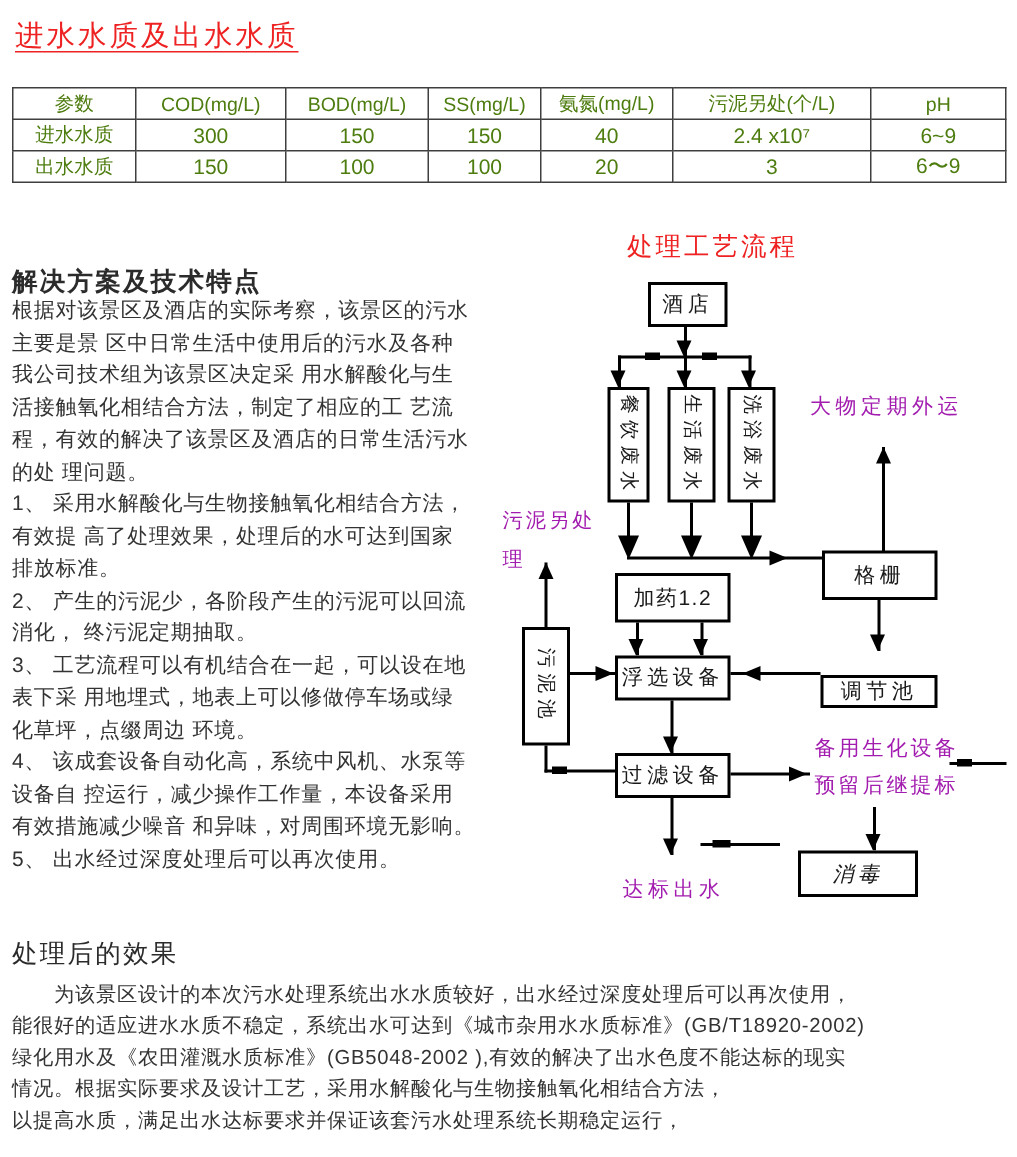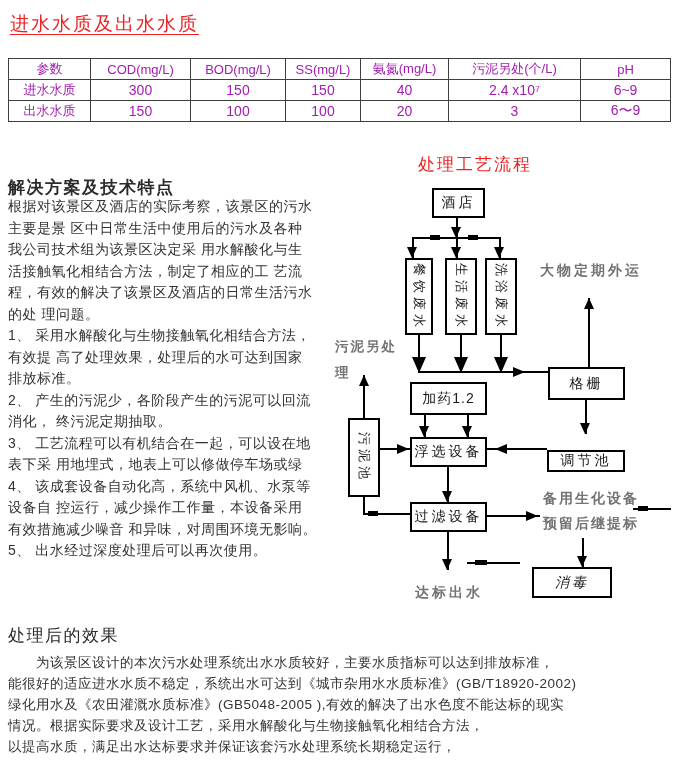--- a/index.html
+++ b/index.html
@@ -10,21 +10,21 @@
   }
   
   .page-title{
     position:absolute;left:10px;top:11px;font-size:19px;letter-spacing:2px;
     color:#ee2222;text-decoration:underline;text-underline-offset:4px;font-weight:500;
   }
   .sec-heading{position:absolute;font-size:17px;letter-spacing:1.5px;color:#2b2b2b;font-weight:500;}
   
   .wq-table{
     position:absolute;left:8px;top:58px;width:662px;border-collapse:collapse;
-    font-size:13px;color:#a21caf;table-layout:fixed;
+    font-size:13px;color:#4d7c0f;table-layout:fixed;
   }
   .wq-table td,.wq-table th{
     border:1px solid #3f3f3f;text-align:center;font-weight:normal;
     padding:1px 2px;height:18px;white-space:nowrap;overflow:hidden;
   }
   .wq-table td.val{font-size:14px;}
   
   .para{position:absolute;left:8px;width:332px;}
   .pline{font-size:14px;line-height:21.5px;letter-spacing:0.5px;color:#333;white-space:nowrap;}
   .bottom-para{position:absolute;left:8px;top:652px;width:668px;}
@@ -45,21 +45,21 @@
   }
   .hl,.vl{position:absolute;background:#000;}
   .hl{height:2px;}
   .vl{width:2px;}
   .dash{position:absolute;background:#000;height:5px;width:10px;}
   .arr-down{position:absolute;width:0;height:0;border-left:5px solid transparent;border-right:5px solid transparent;border-top:11px solid #000;}
   .arr-down-big{position:absolute;width:0;height:0;border-left:7px solid transparent;border-right:7px solid transparent;border-top:16px solid #000;}
   .arr-up{position:absolute;width:0;height:0;border-left:5px solid transparent;border-right:5px solid transparent;border-bottom:11px solid #000;}
   .arr-right{position:absolute;width:0;height:0;border-top:5px solid transparent;border-bottom:5px solid transparent;border-left:12px solid #000;}
   .arr-left{position:absolute;width:0;height:0;border-top:5px solid transparent;border-bottom:5px solid transparent;border-right:12px solid #000;}
-  .flabel{position:absolute;font-size:14px;letter-spacing:2px;color:#737373;white-space:nowrap;font-weight:bold;}
+  .flabel{position:absolute;font-size:14px;letter-spacing:2px;color:#a21caf;white-space:nowrap;}
 </style>
 </head>
 <body>
 
 <div class="page-title">进水水质及出水水质</div>
 
 <table class="wq-table">
   <colgroup>
     <col style="width:82px">
       <col style="width:100px">
@@ -108,20 +108,21 @@
     <div class="pline">活接触氧化相结合方法，制定了相应的工 艺流</div>
     <div class="pline">程，有效的解决了该景区及酒店的日常生活污水</div>
     <div class="pline">的处 理问题。</div>
     <div class="pline">1、 采用水解酸化与生物接触氧化相结合方法，</div>
     <div class="pline">有效提 高了处理效果，处理后的水可达到国家</div>
     <div class="pline">排放标准。</div>
     <div class="pline">2、 产生的污泥少，各阶段产生的污泥可以回流</div>
     <div class="pline">消化， 终污泥定期抽取。</div>
     <div class="pline">3、 工艺流程可以有机结合在一起，可以设在地</div>
     <div class="pline">表下采 用地埋式，地表上可以修做停车场或绿</div>
+    <div class="pline">化草坪，点缀周边 环境。</div>
     <div class="pline">4、 该成套设备自动化高，系统中风机、水泵等</div>
     <div class="pline">设备自 控运行，减少操作工作量，本设备采用</div>
     <div class="pline">有效措施减少噪音 和异味，对周围环境无影响。</div>
     <div class="pline">5、 出水经过深度处理后可以再次使用。</div>
   </div>
 
 <div class="flow">
   <div class="flow-title">处理工艺流程</div>
 
   <div class="fbox" style="left:97px;top:38px;width:53px;height:30px;">酒店</div>
@@ -196,18 +197,18 @@
   <div class="hl" style="left:132px;top:412px;width:53px;"></div>
   <div class="dash" style="left:140px;top:410px;width:12px;"></div>
 
   <div class="vl" style="left:112px;top:382px;height:38px;"></div>
   <div class="arr-down" style="left:107px;top:409px;"></div>
   <div class="flabel" style="left:80px;top:434px;letter-spacing:3px;">达标出水</div>
 </div>
 
 <div class="sec-heading" style="left:8px;top:624px;">处理后的效果</div>
 <div class="bottom-para">
-    <div class="pline">　　为该景区设计的本次污水处理系统出水水质较好，主要水质指标可以达到排放标准，</div>
+    <div class="pline">　　为该景区设计的本次污水处理系统出水水质较好，出水经过深度处理后可以再次使用，</div>
     <div class="pline">能很好的适应进水水质不稳定，系统出水可达到《城市杂用水水质标准》(GB/T18920-2002)</div>
-    <div class="pline">绿化用水及《农田灌溉水质标准》(GB5048-2005 ),有效的解决了出水色度不能达标的现实</div>
+    <div class="pline">绿化用水及《农田灌溉水质标准》(GB5048-2002 ),有效的解决了出水色度不能达标的现实</div>
     <div class="pline">情况。根据实际要求及设计工艺，采用水解酸化与生物接触氧化相结合方法，</div>
     <div class="pline">以提高水质，满足出水达标要求并保证该套污水处理系统长期稳定运行，</div>
   </div>
 
 </body></html>

